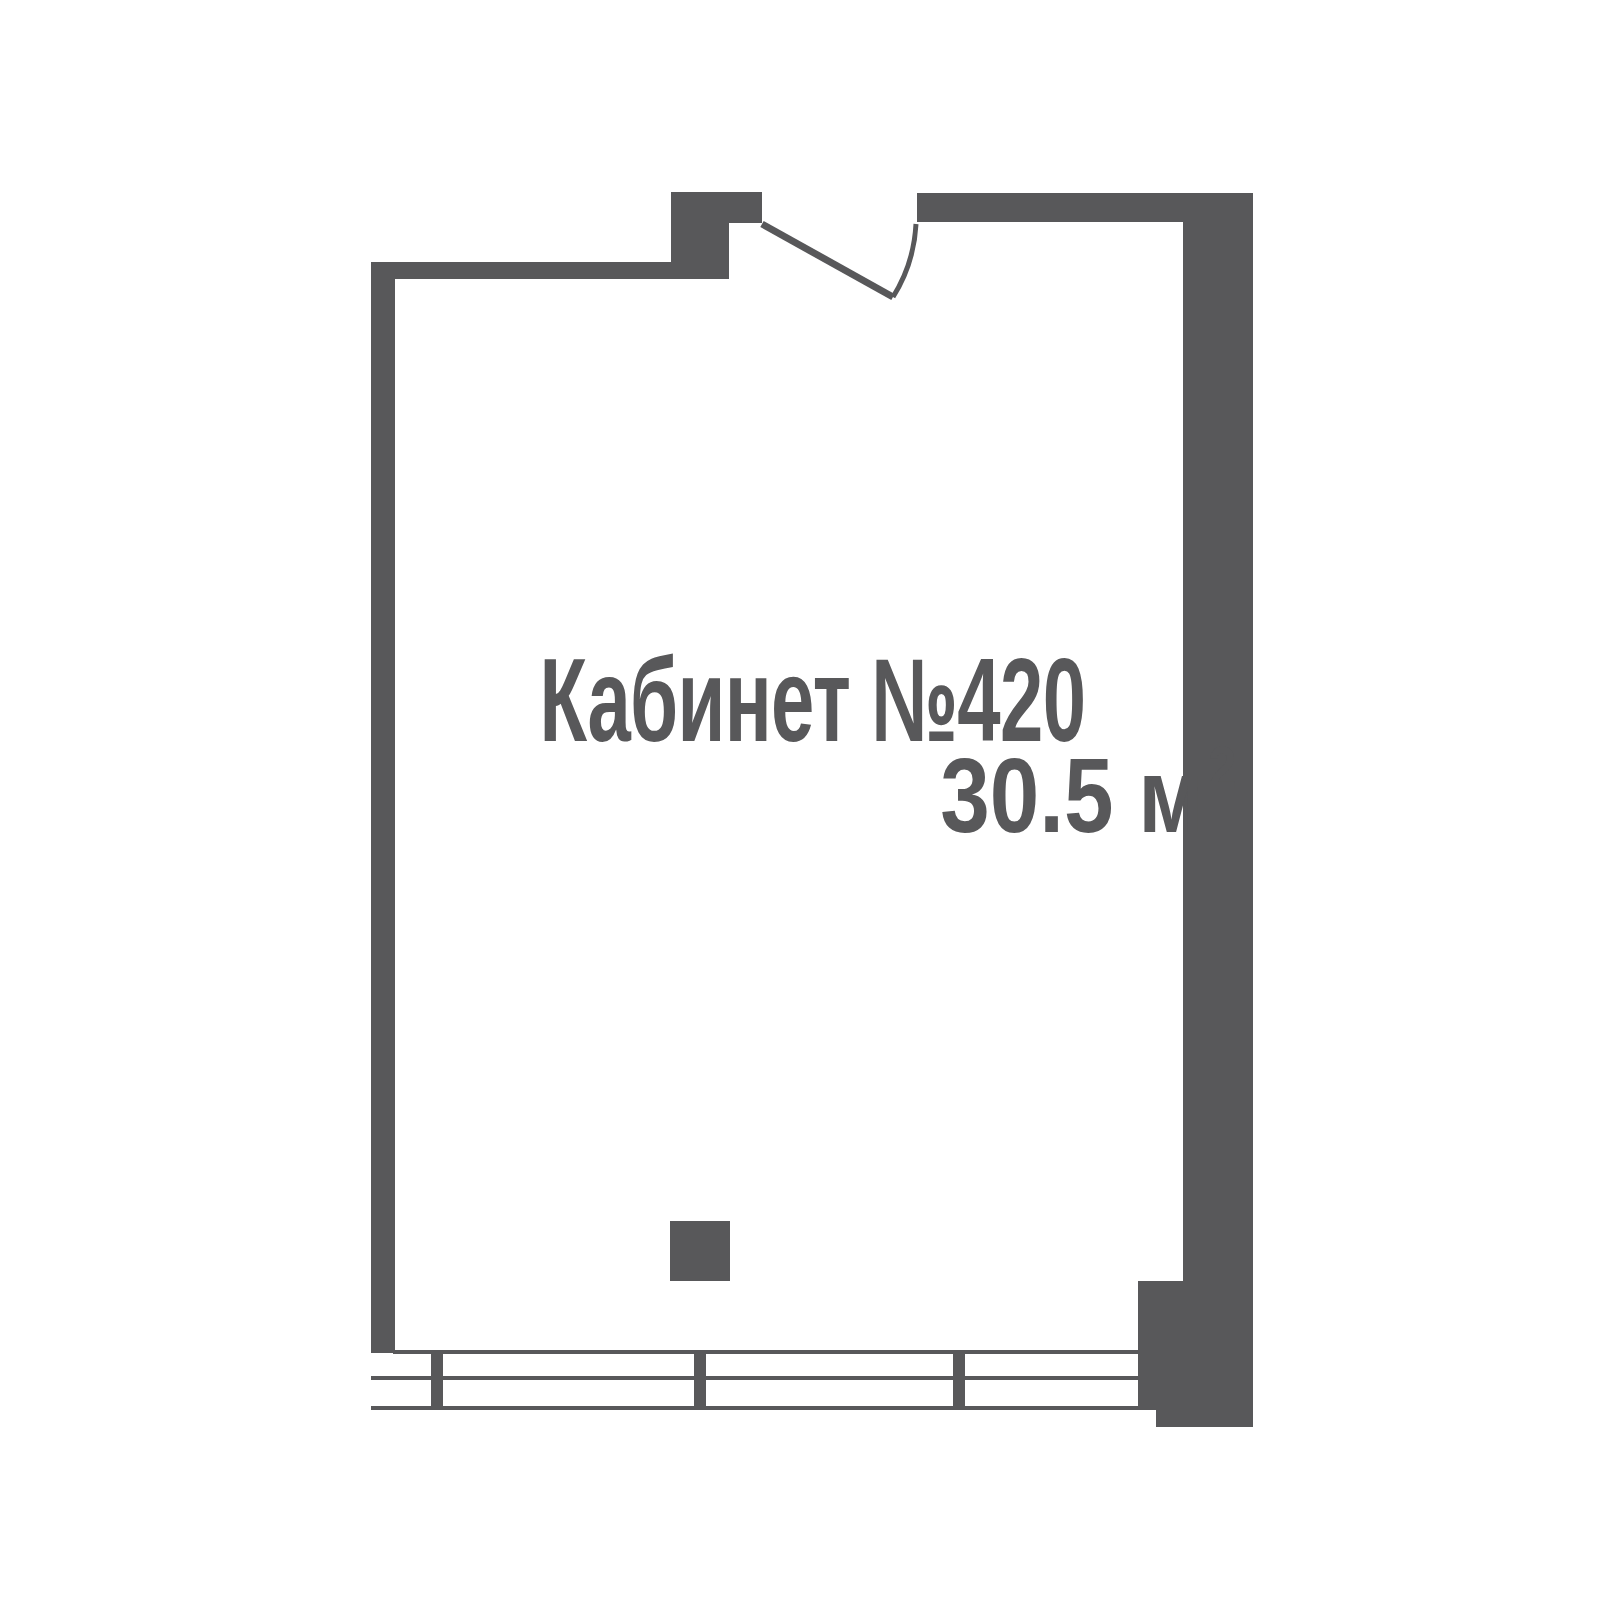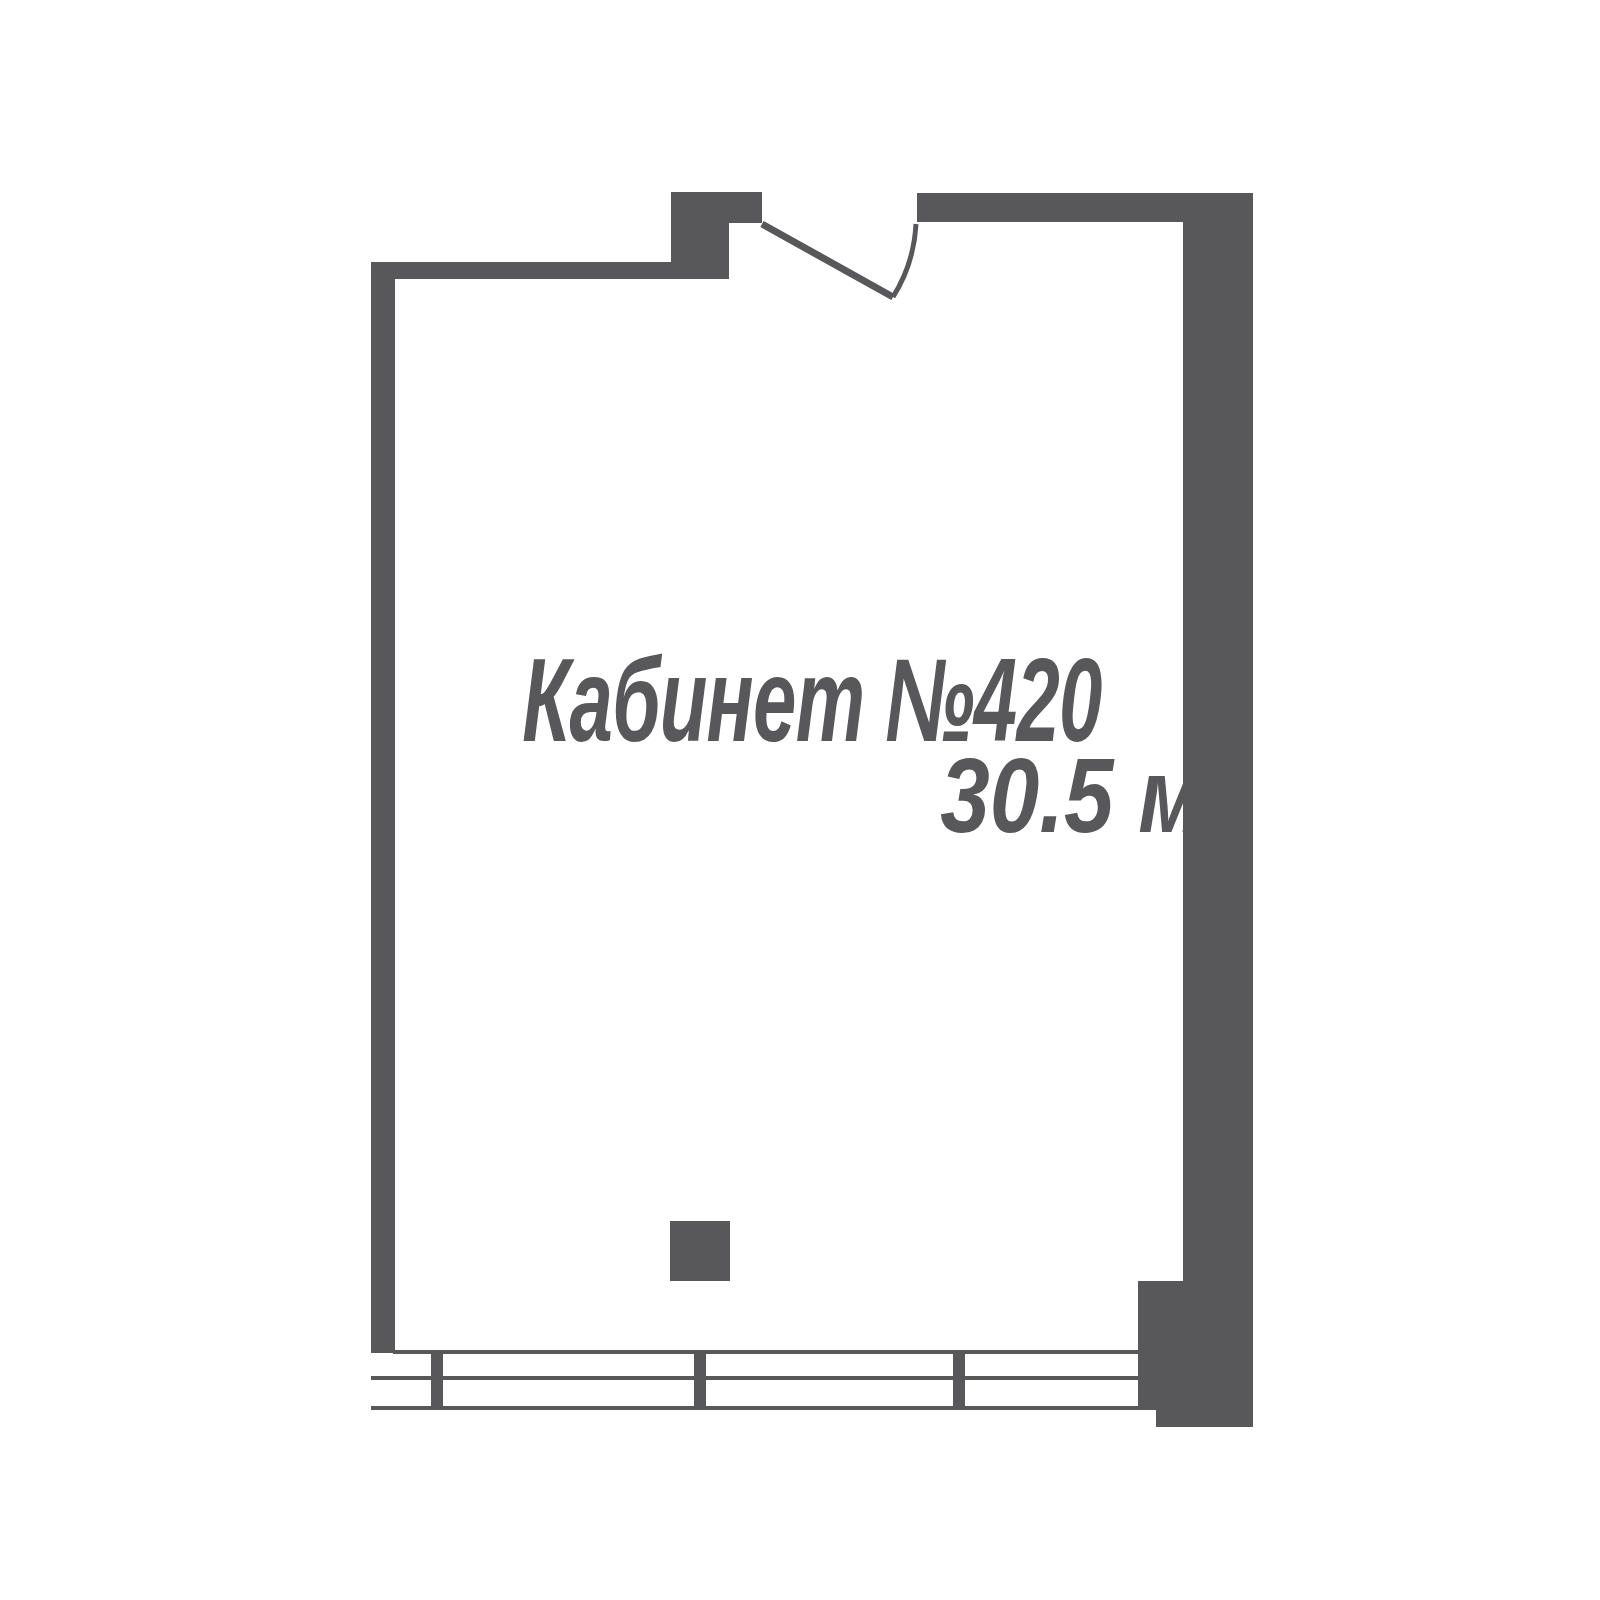--- a/index.html
+++ b/index.html
@@ -3,21 +3,20 @@
 <meta charset="utf-8">
 <style>
   html, body { margin: 0; padding: 0; background: #ffffff; }
   .canvas {
     position: relative;
     width: 1600px;
     height: 1600px;
     background: var(--background, #ffffff);
     overflow: hidden;
     font-family: "Liberation Sans", "DejaVu Sans", sans-serif;
-    font-style: italic;
   }
   .plan-svg { position: absolute; left: 0; top: 0; }
   .wall { fill: var(--wall, #58585a); }
   .door-leaf-line { stroke: var(--wall, #58585a); stroke-width: 7; fill: none; }
   .door-arc-line { stroke: var(--wall, #58585a); stroke-width: 5; fill: none; }
 
   .room-text {
     position: absolute;
     left: 371px;
     top: 0;

